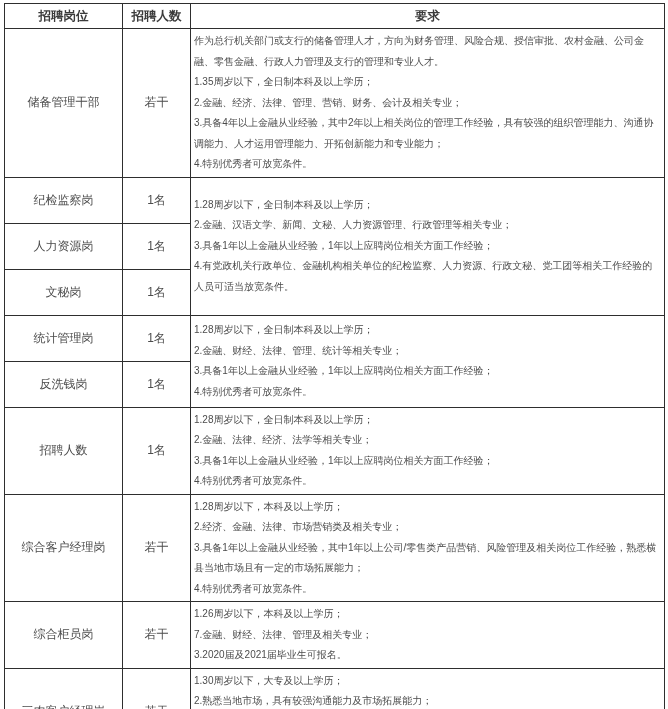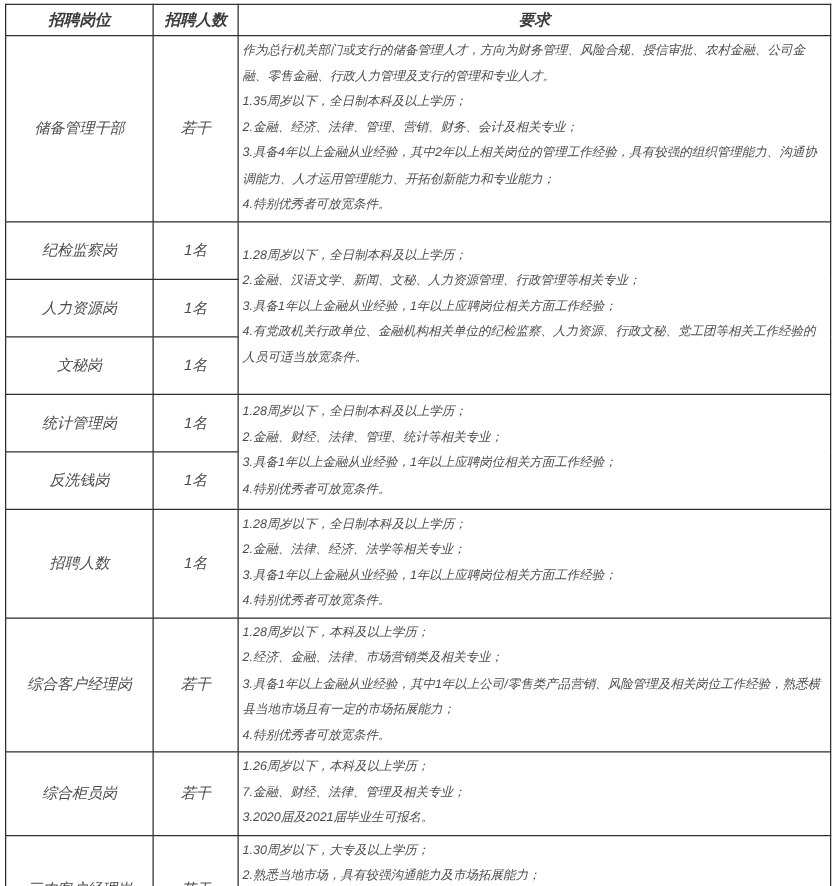--- a/index.html
+++ b/index.html
@@ -8,21 +8,20 @@
     border-collapse:collapse;
     table-layout:fixed;
     width:660px;
     margin:3px 0 0 4px;
     background:#ffffff;
   }
   .recruit th,.recruit td{
     border:1px solid #2e2e2e;
     background:#ffffff;
     overflow:hidden;
-    font-style:italic;
   }
   .recruit th{
     font-size:12.5px;
     font-weight:bold;
     color:#3b3b3b;
     text-align:center;
     vertical-align:middle;
     padding:2px;
   }
   td.pos,td.cnt{

